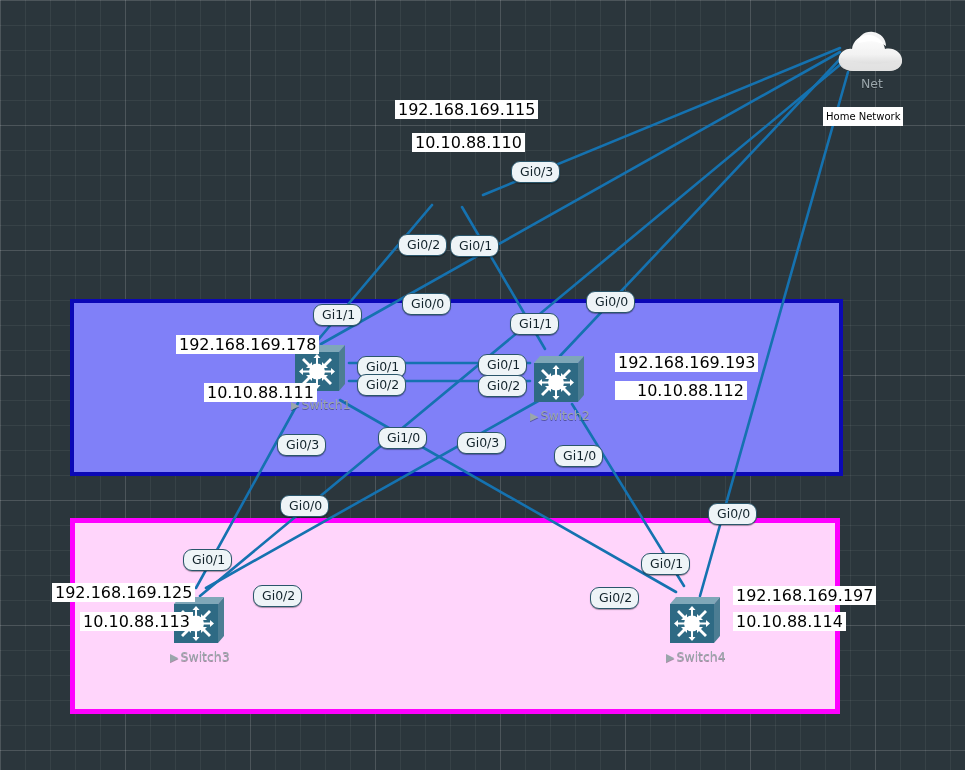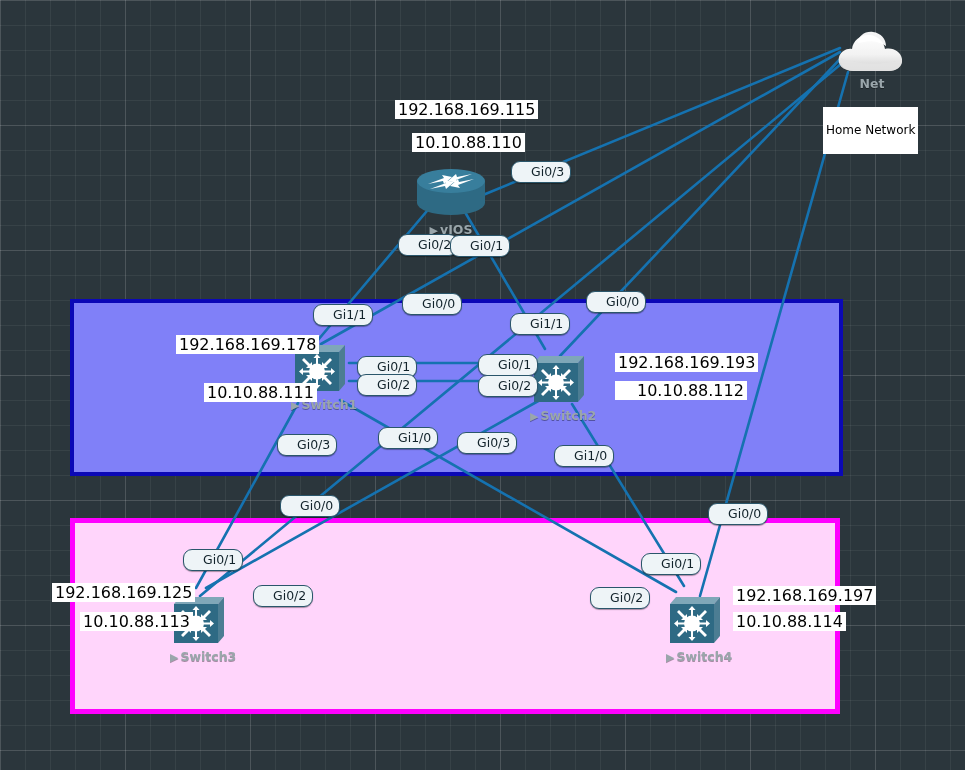--- a/index.html
+++ b/index.html
@@ -34,21 +34,21 @@
     background: #ffd5fb;
     border: 5px solid #ff00ff;
   }
   #links { position: absolute; left: 0; top: 0; width: 965px; height: 770px; }
   .node {
     position: absolute;
     text-align: center;
   }
   .node-label {
     font-size: 12.5px;
-    font-weight: bold;
+    font-weight: normal;
     color: #9aa6ab;
     margin-top: 1px;
     white-space: nowrap;
     text-shadow: 0 1px 0 rgba(0,0,0,0.35);
   }
   .node-label .tri {
     color: #9aa6ab;
     font-size: 11px;
     margin-right: 2px;
   }
@@ -61,34 +61,34 @@
     padding: 1px 3px;
     white-space: nowrap;
     font-family: "DejaVu Sans", "Liberation Sans", sans-serif;
   }
   .iface {
     position: absolute;
     background: #eef4f7;
     color: #12232b;
     font-size: 12.5px;
     line-height: 13px;
-    padding: 3px 6px 4px 19px;
+    padding: 3px 6px 4px 8px;
     border: 1.5px solid #2a566b;
     border-radius: 9px;
     white-space: nowrap;
     font-weight: normal;
     box-shadow: 0 1px 1px rgba(0,0,0,0.35);
   }
   .textlabel {
     position: absolute;
     background: #ffffff;
     color: #000000;
-    font-size: 12px;
+    font-size: 10px;
     line-height: 17px;
-    padding: 15px 3px;
+    padding: 1px 3px;
     white-space: nowrap;
   }
   .switch-ico { width: 56px; height: 56px; display:block; }
   .router-ico { width: 74px; height: 58px; display:block; }
   .cloud-ico  { width: 72px; height: 48px; display:block; }
 </style>
 </head>
 <body>
 
 <div id="canvas">
@@ -124,36 +124,20 @@
         </linearGradient>
       </defs>
       <path d="M18 44 C6 44 1 37 3 30 C5 24 11 21 16 22 C17 13 25 7 34 8 C42 9 48 15 49 22
                C57 20 65 25 66 32 C67 40 60 44 53 44 Z" fill="url(#cg)"></path>
       <path d="M22 16 C22 9 29 4 37 5 C45 6 50 12 50 19 C44 15 35 13 28 15 Z" fill="#ffffff" opacity="0.95"></path>
       <path d="M5 31 C17 37 44 39 66 33 C66 40 60 44 53 44 L18 44 C8 44 3 37 5 31 Z" fill="#e4e4e4" opacity="0.85"></path>
     </svg>
     <div class="node-label">Net</div>
   </div>
 
-  <div class="node" id="node-router" style="left:414px; top:163px;">
-    <svg class="router-ico" viewBox="0 0 74 58">
-      <ellipse cx="37" cy="40" rx="34" ry="12" fill="#2e6a84"></ellipse>
-      <rect x="3" y="18" width="68" height="22" fill="#2e6a84"></rect>
-      <ellipse cx="37" cy="18" rx="34" ry="12" fill="#387e9c"></ellipse>
-      <g fill="#ffffff">
-        <path d="M14 21 L30 15 L28 12 L38 14 L30 21 L29 18 Z"></path>
-        <path d="M16 26 L32 20 L30 17 L40 19 L32 26 L31 23 Z"></path>
-        <path d="M60 16 L44 22 L46 25 L36 23 L44 16 L45 19 Z"></path>
-        <path d="M58 11 L42 17 L44 20 L34 18 L42 11 L43 14 Z"></path>
-      </g>
-    </svg>
-    <div class="node-label">
-      <span class="tri">▶</span><span>vIOS</span>
-    </div>
-  </div>
 
   <div class="node" id="node-switch1" style="left:291px; top:340px;">
     <svg class="switch-ico" viewBox="0 0 56 56">
       <polygon points="4,12 48,12 54,5 10,5" fill="#7fa7b8"></polygon>
       <polygon points="48,12 54,5 54,44 48,51" fill="#4c7d93"></polygon>
       <rect x="4" y="12" width="44" height="39" fill="#2e6a84"></rect>
       <g fill="#ffffff">
         <circle cx="26" cy="31.5" r="8"></circle>
         <path d="M25 14 L27 14 L27 21 L29.5 21 L26 25 L22.5 21 L25 21 Z" transform="rotate(180 26 19.5)"></path>
         <path d="M25 42 L27 42 L27 49 L29.5 49 L26 53 L22.5 49 L25 49 Z" transform="translate(0,-4)"></path>

